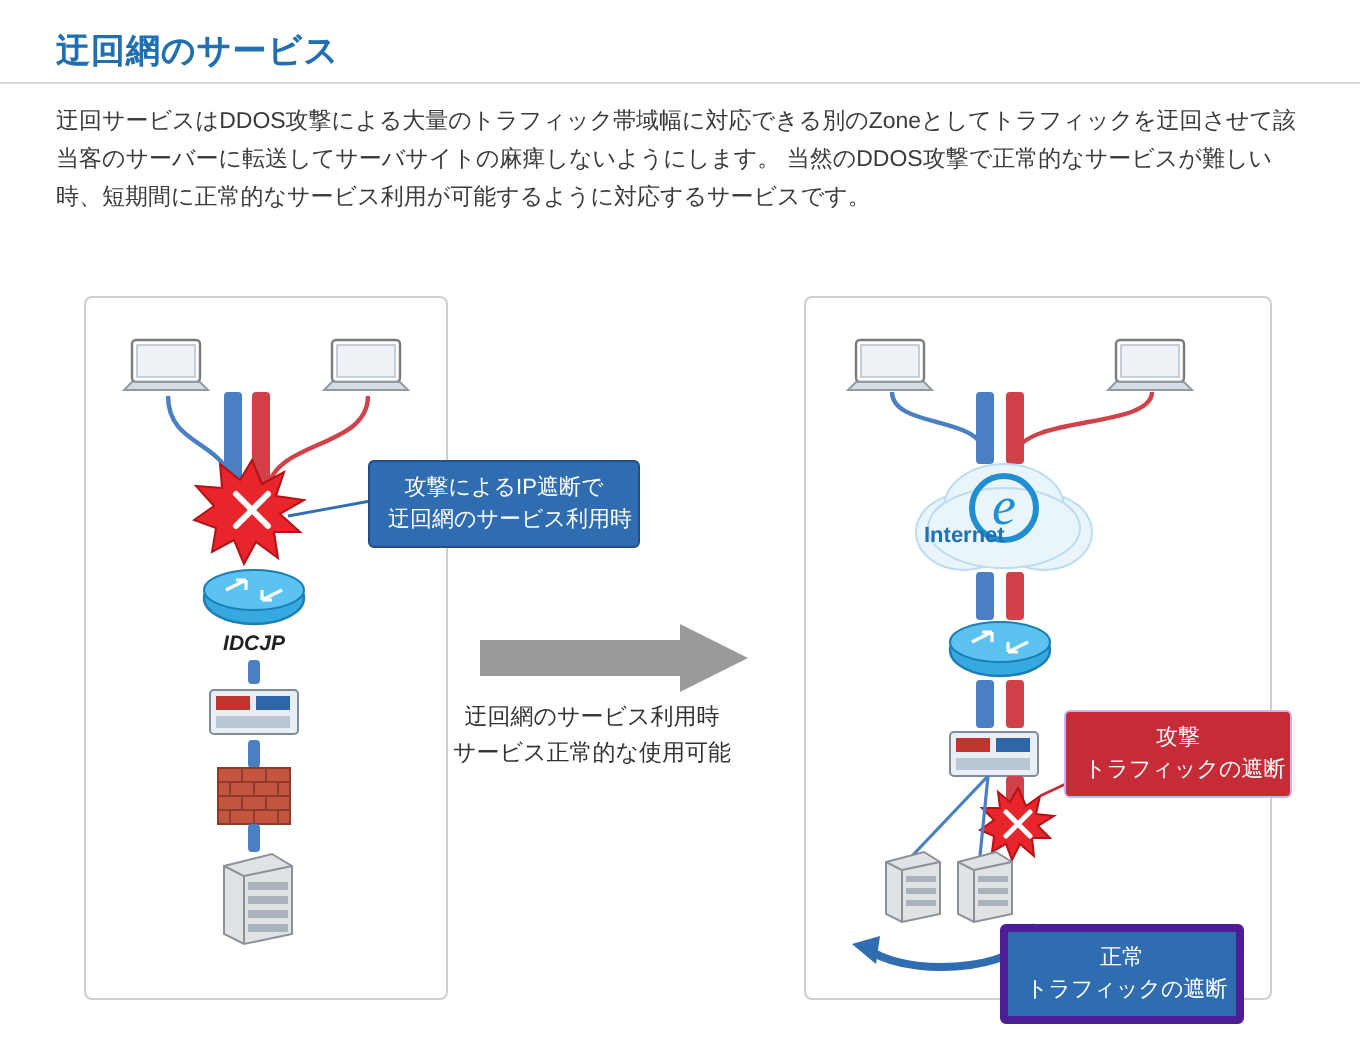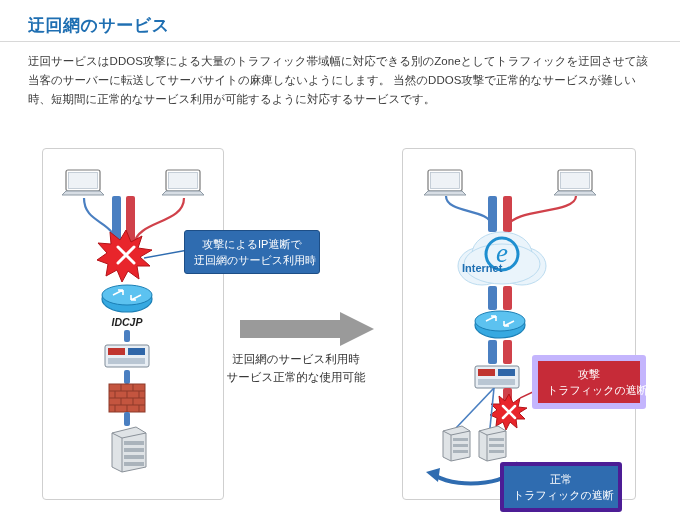--- a/index.html
+++ b/index.html
@@ -90,21 +90,21 @@
     padding: 5px 9px;
     box-sizing: border-box;
     white-space: nowrap;
   }
   .callout-blue {
     background: #2f6cb0;
     border: 1px solid #1d4e86;
   }
   .callout-red {
     background: #c62b38;
-    border: 6px solid #c4b5fd;
+    border: 1px solid #c4b5fd;
   }
   .callout-blue2 {
     background: #2f6cb0;
     border: 4px solid #4c1d95;
   }
   .node-label {
     position: absolute;
     font-size: 10.5px;
     color: #222222;
     font-weight: bold;

